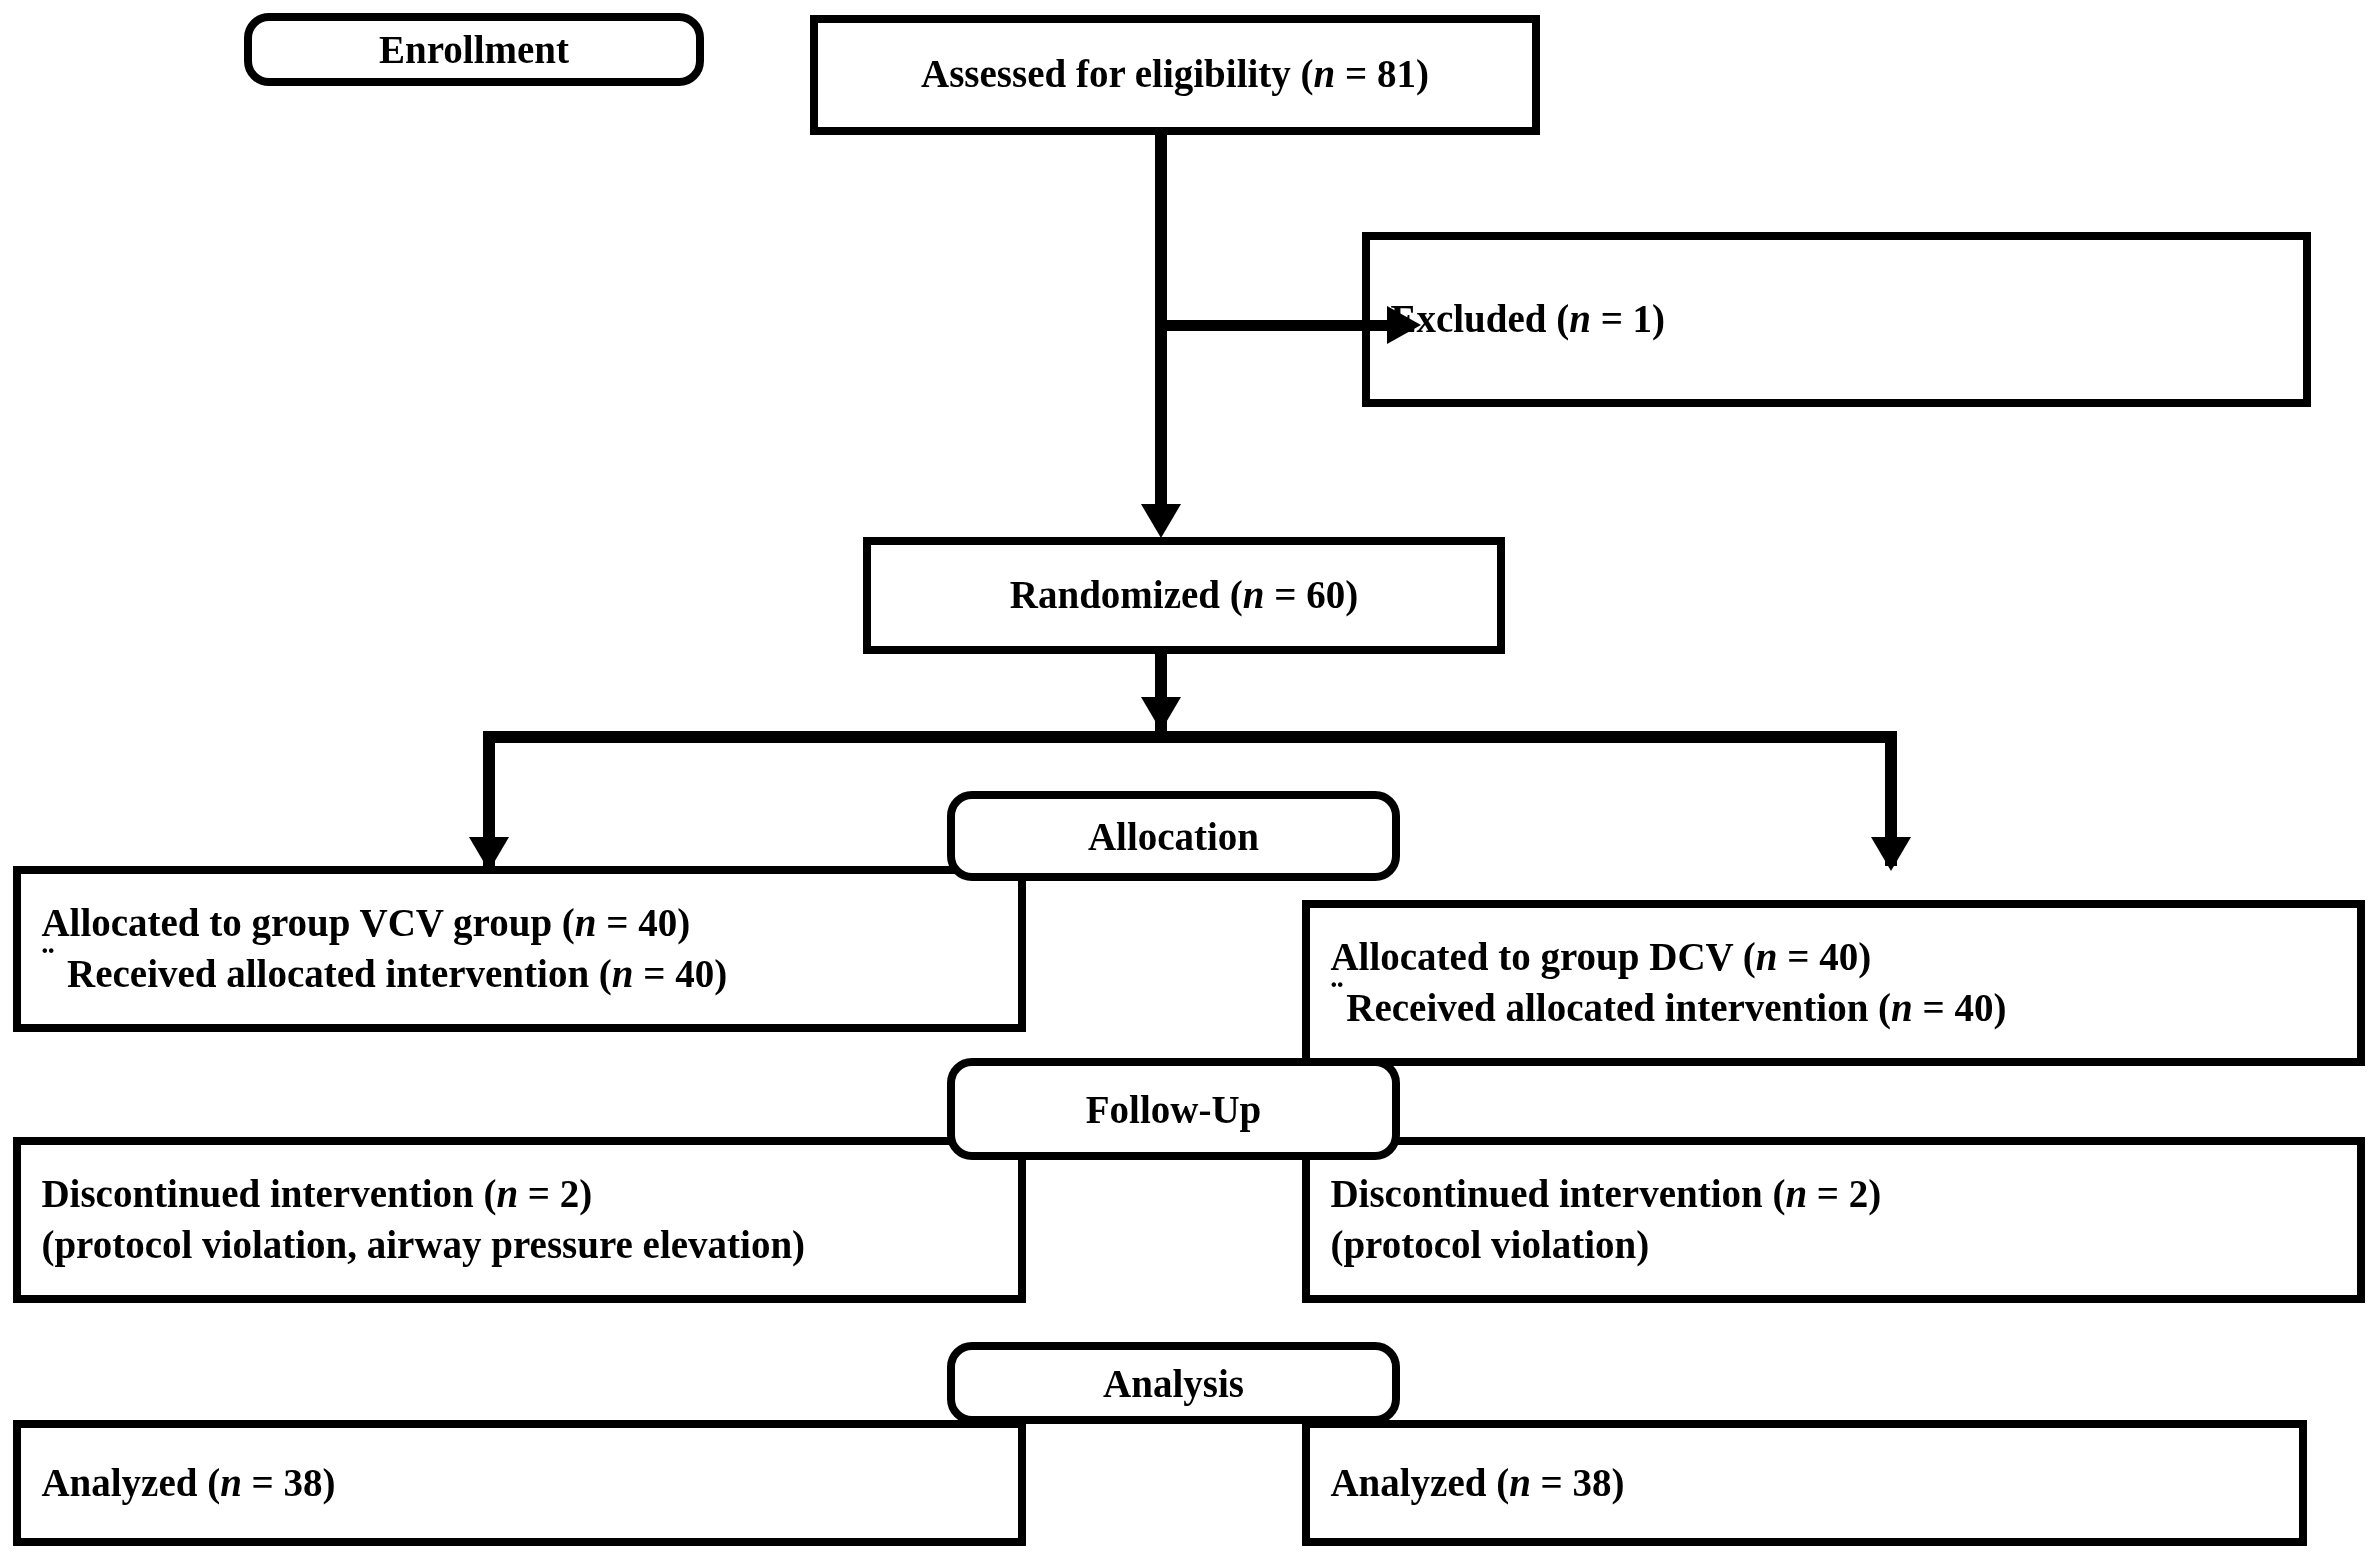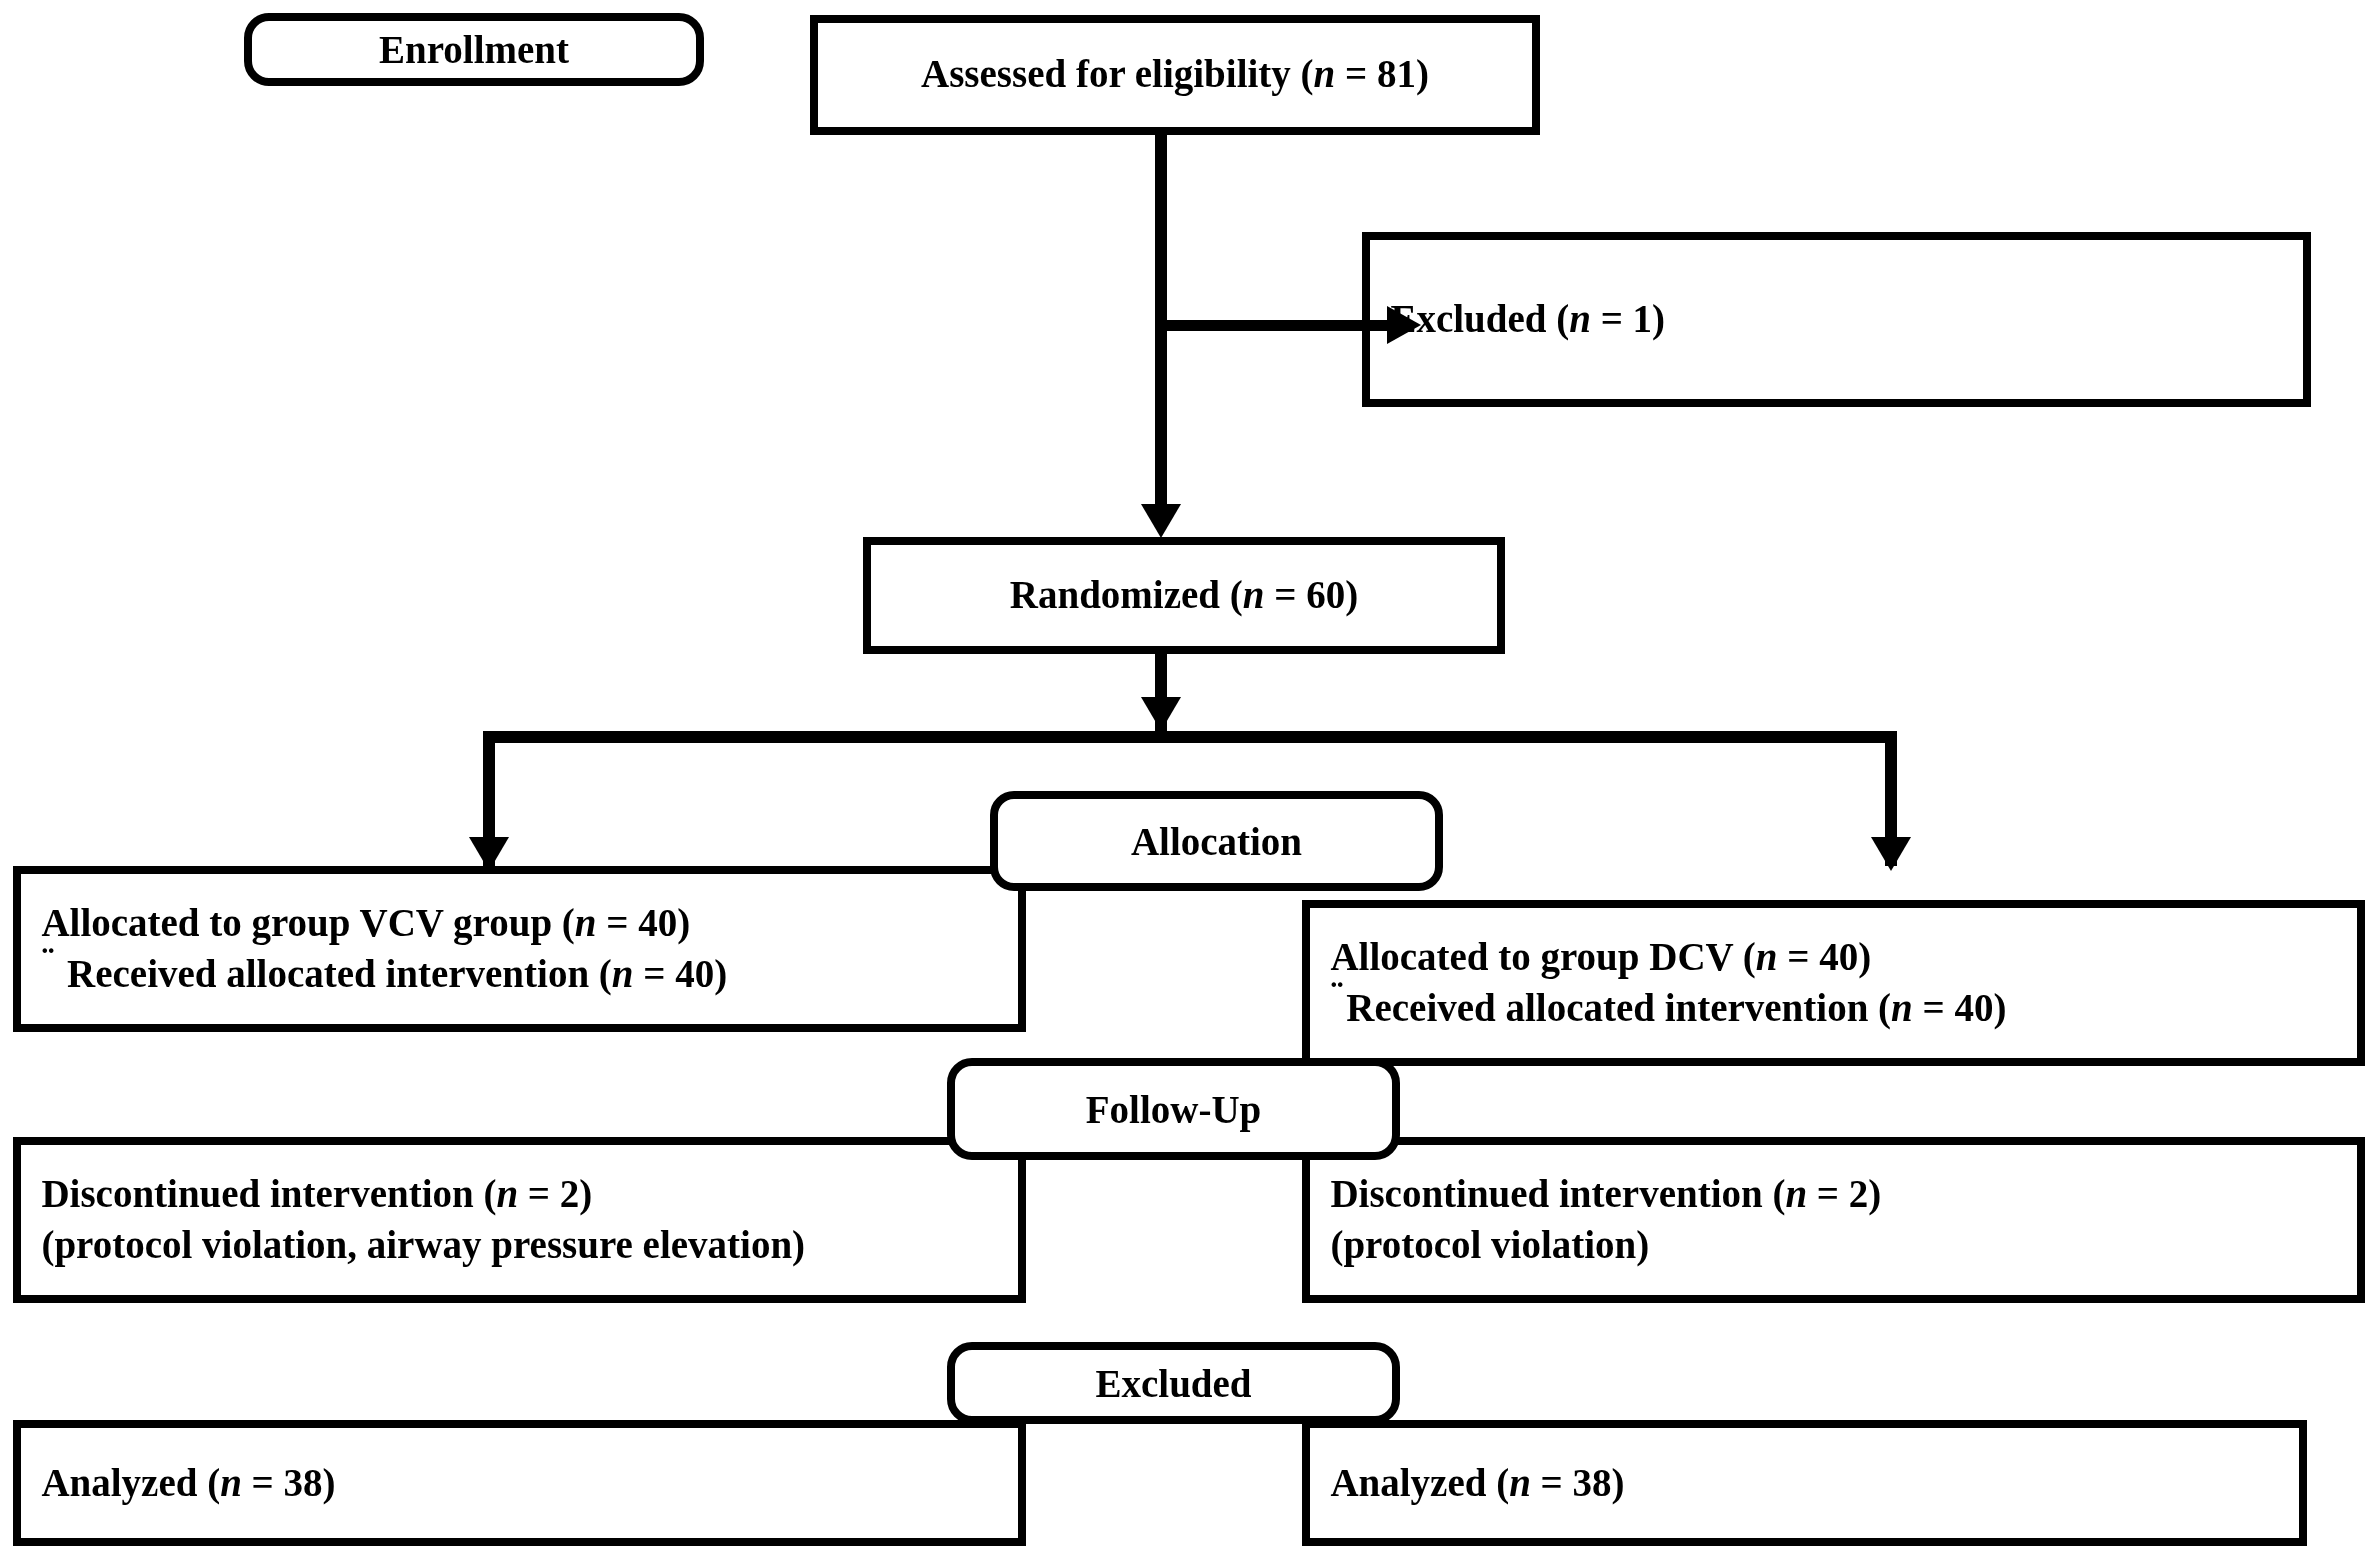--- a/index.html
+++ b/index.html
@@ -133,21 +133,21 @@
   <div class="arrow-down" style="left:1141px; top:697px;"></div>
 
   <div class="hline" style="left:483px; top:731px; width:1413px; height:11.7px;"></div>
 
   <div class="vline" style="left:483px; top:731px; width:11.7px; height:135px;"></div>
   <div class="arrow-down" style="left:469px; top:837px;"></div>
 
   <div class="vline" style="left:1885px; top:731px; width:11.7px; height:135px;"></div>
   <div class="arrow-down" style="left:1871px; top:837px;"></div>
 
-  <div class="pill t52" style="left:990px; top:791px; width:453px; height:100px;border-radius:24px;">
+  <div class="pill t52" style="left:947px; top:791px; width:453px; height:90px;">
     <span>Allocation</span>
   </div>
 
   <div class="box left t52 pad-l" style="left:13px; top:866px; width:1013px; height:166px;">
     <div>
       <span>Allocated to group VCV group (</span><span class="ital">n</span><span> = 40)</span>
     </div>
     <div>
       <span class="dia">¨</span>&nbsp;<span>Received allocated intervention (</span><span class="ital">n</span><span> = 40)</span>
     </div>
@@ -174,21 +174,21 @@
   </div>
 
   <div class="box left t52 pad-l" style="left:1302px; top:1137px; width:1063px; height:166px;">
     <div>
       <span>Discontinued intervention (</span><span class="ital">n</span><span> = 2)</span>
     </div>
     <div>(protocol violation)</div>
   </div>
 
   <div class="pill t52" style="left:947px; top:1342px; width:453px; height:82px;">
-    <span>Excluded</span>
+    <span>Analysis</span>
   </div>
 
   <div class="box left t52 pad-l" style="left:13px; top:1420px; width:1013px; height:126px;">
     <div>
       <span>Analyzed (</span><span class="ital">n</span><span> = 38)</span>
     </div>
   </div>
 
   <div class="box left t52 pad-l" style="left:1302px; top:1420px; width:1005px; height:126px;">
     <div>

